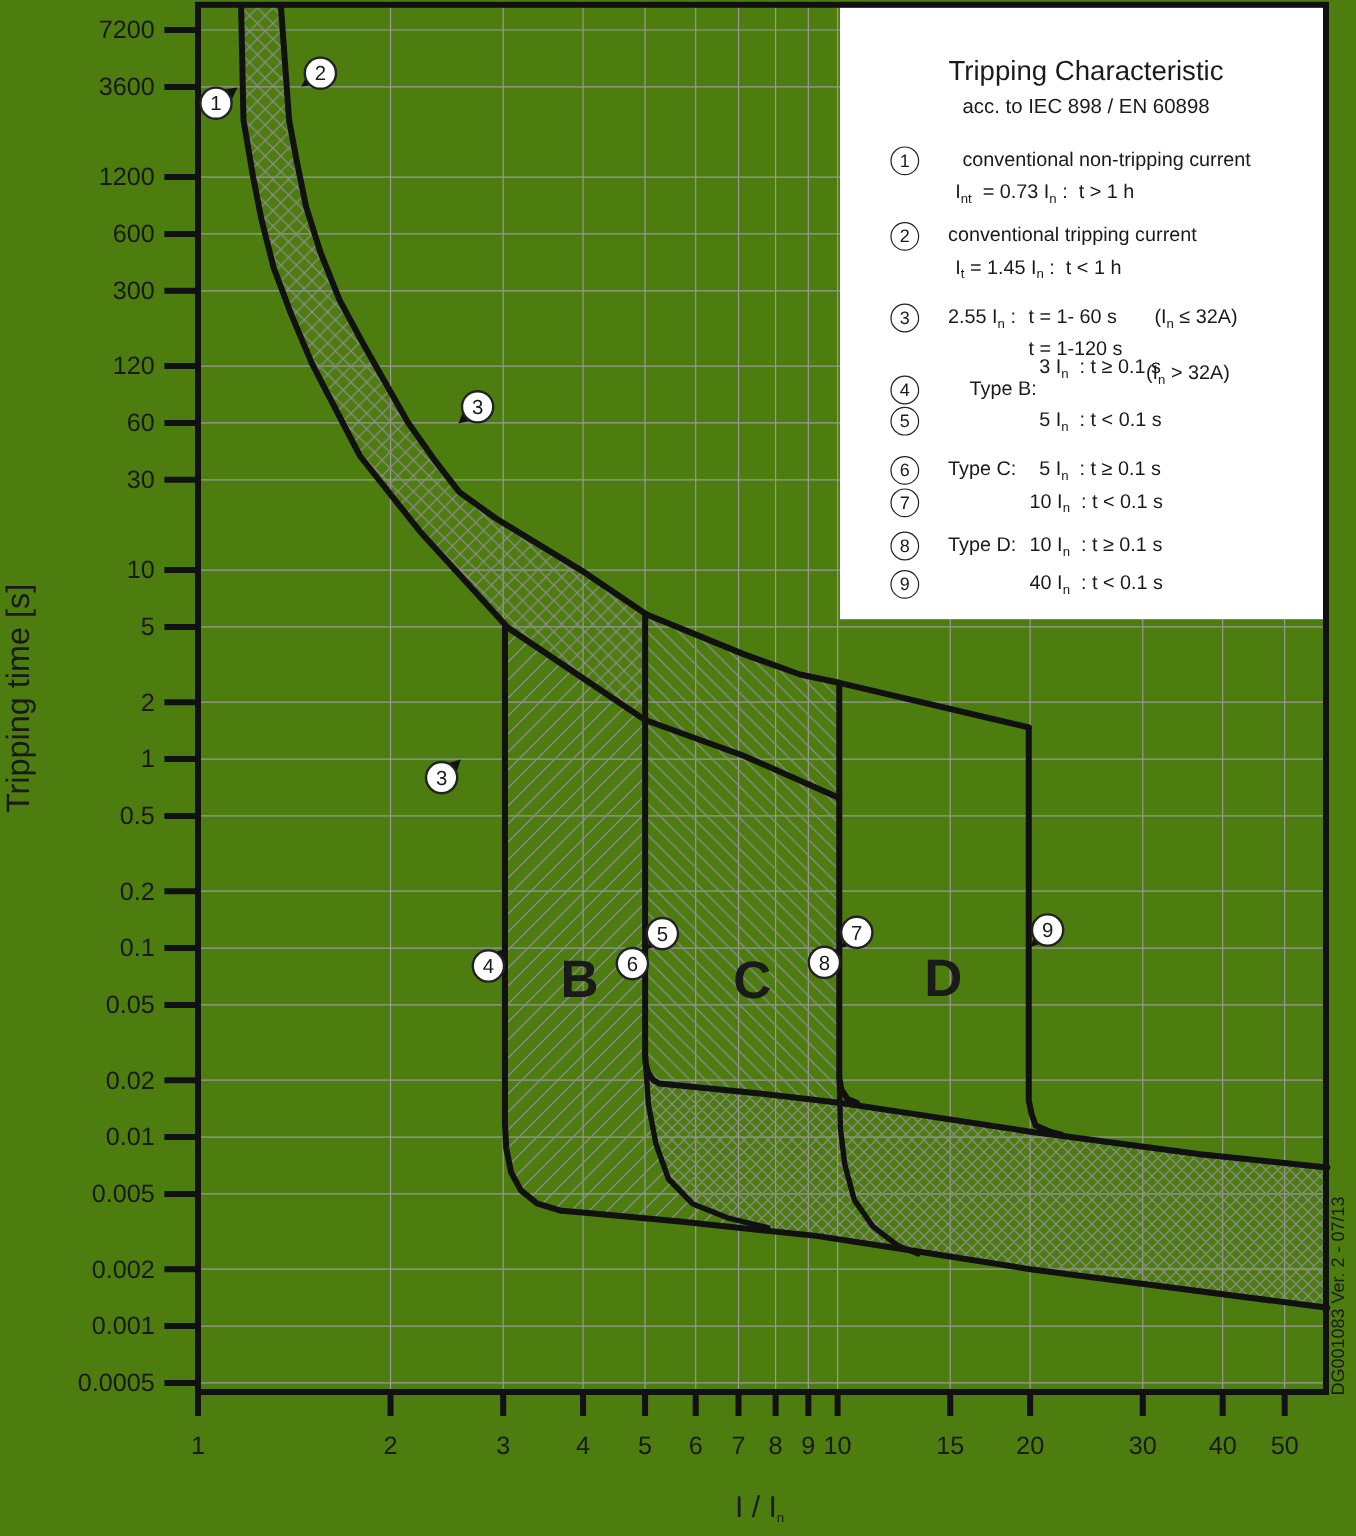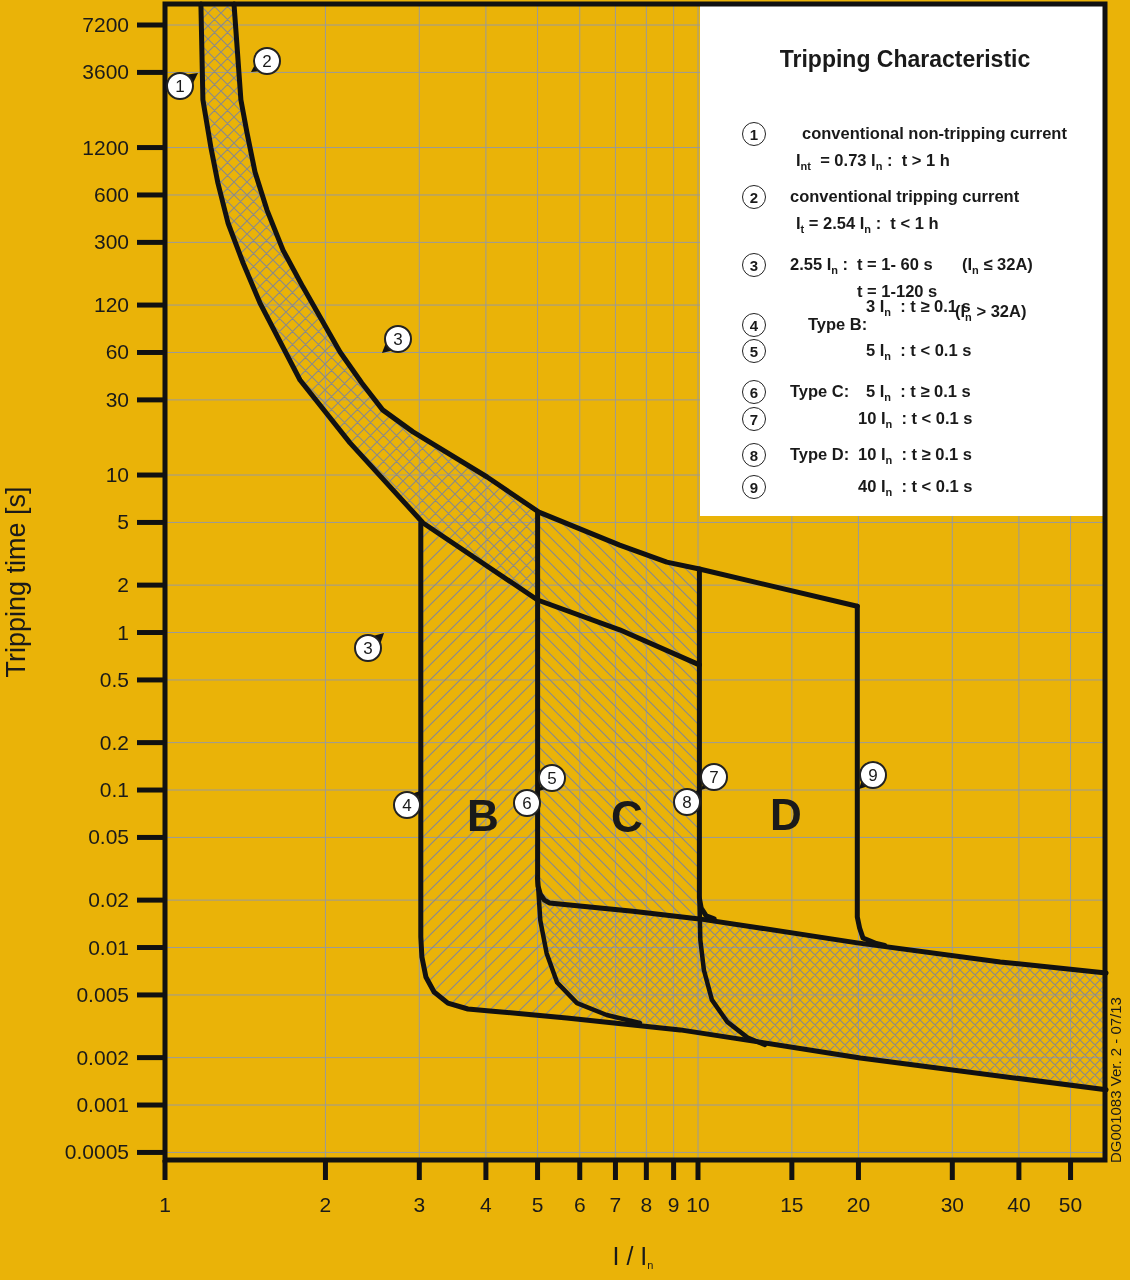--- a/index.html
+++ b/index.html
@@ -1,24 +1,24 @@
 <!DOCTYPE html>
 <html><head>
 <meta charset="utf-8">
 <style>
   html,body{margin:0;padding:0;background:#ffffff;}
-  #stage{position:relative;width:1130px;height:1280px;background:#eab308;overflow:hidden;
+  #stage{position:relative;width:1130px;height:1280px;background:#4d7c0f;overflow:hidden;
          font-family:"Liberation Sans",sans-serif;color:#1a1a1a;}
   #plot{position:absolute;left:0;top:0;}
   svg text{font-family:"Liberation Sans",sans-serif;fill:#1a1a1a;}
   .rot-left{position:absolute;white-space:nowrap;transform:translate(-50%,-50%) rotate(-90deg);
             font-size:27px;color:#1a1a1a;}
   .watermark{position:absolute;white-space:nowrap;transform-origin:0 0;transform:rotate(-90deg);
              font-size:15px;color:#1a1a1a;}
-  #legend{position:absolute;left:0;top:0;width:1130px;height:1280px;pointer-events:none;font-weight:bold;}
+  #legend{position:absolute;left:0;top:0;width:1130px;height:1280px;pointer-events:none;}
   .lg-title{position:absolute;left:703px;width:404px;text-align:center;font-size:23px;}
   .lg-sub{position:absolute;left:703px;width:404px;text-align:center;font-size:17px;}
   .lg-circle{position:absolute;width:24px;height:24px;border:1.7px solid #222;border-radius:50%;
              text-align:center;line-height:23px;font-size:15px;background:#fff;box-sizing:border-box;}
   .lg-seg{position:absolute;font-size:16.5px;white-space:pre;}
   .sub{font-size:11px;position:relative;top:4px;}
   #xtitle{position:absolute;transform:translateX(-50%);font-size:25px;}
 </style>
 </head>
 <body>
@@ -218,27 +218,28 @@
   </svg>
 
   <div class="rot-left" style="left:16px;top:582px;">Tripping time [s]</div>
 
   <div id="xtitle" style="left:633px;top:1242px;"><span>I / I</span><span class="sub">n</span></div>
 
   <div class="watermark" style="left:1107px;top:1163px;">DG001083 Ver. 2 - 07/13</div>
 
   <div id="legend">
     <div class="lg-title" style="top:46px;">Tripping Characteristic</div>
+    <div class="lg-sub" style="top:79px;">acc. to IEC 898 / EN 60898</div>
     <div id="legend-items">
         <div class="lg-circle" style="left: 742px; top: 122px;">1</div>
         <div class="lg-seg" style="left: 790px; top: 124px; margin-left: 12px;"><span>conventional non-tripping current</span></div>
         <div class="lg-seg" style="left: 796px; top: 151px;"><span>I</span><span class="sub">nt</span><span>  = 0.73 I</span><span class="sub">n</span><span> :  t &gt; 1 h</span></div>
         <div class="lg-circle" style="left: 742px; top: 185px;">2</div>
         <div class="lg-seg" style="left: 790px; top: 187px;"><span>conventional tripping current</span></div>
-        <div class="lg-seg" style="left: 796px; top: 214px;"><span>I</span><span class="sub">t</span><span> = 2.54 I</span><span class="sub">n</span><span> :  t &lt; 1 h</span></div>
+        <div class="lg-seg" style="left: 796px; top: 214px;"><span>I</span><span class="sub">t</span><span> = 1.45 I</span><span class="sub">n</span><span> :  t &lt; 1 h</span></div>
         <div class="lg-circle" style="left: 742px; top: 253px;">3</div>
         <div class="lg-seg" style="left: 790px; top: 255px;"><span>2.55 I</span><span class="sub">n</span><span> :</span></div>
         <div class="lg-seg" style="left: 857px; top: 255px;"><span>t = 1- 60 s</span></div>
         <div class="lg-seg" style="left: 962px; top: 255px;"><span>(I</span><span class="sub">n</span><span> ≤ 32A)</span></div>
         <div class="lg-seg" style="left: 857px; top: 282px;"><span>t = 1-120 s</span></div>
         <div class="lg-seg" style="left: 955px; top: 282px; margin-top: 20px;"><span>(I</span><span class="sub">n</span><span> &gt; 32A)</span></div>
         <div class="lg-circle" style="left: 742px; top: 313px;">4</div>
         <div class="lg-seg" style="left: 790px; top: 315px; margin-left: 18px;"><span>Type B:</span></div>
         <div class="lg-seg" style="left: 866px; top: 297px;"><span>3 I</span><span class="sub">n</span><span>  : t ≥ 0.1 s</span></div>
         <div class="lg-circle" style="left: 742px; top: 339px;">5</div>

